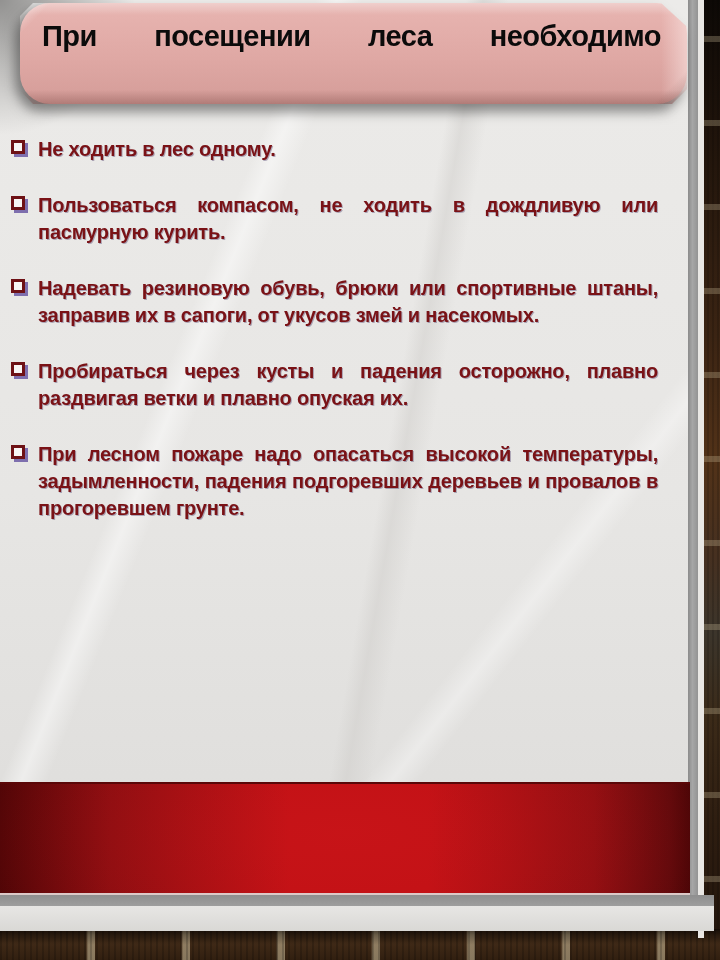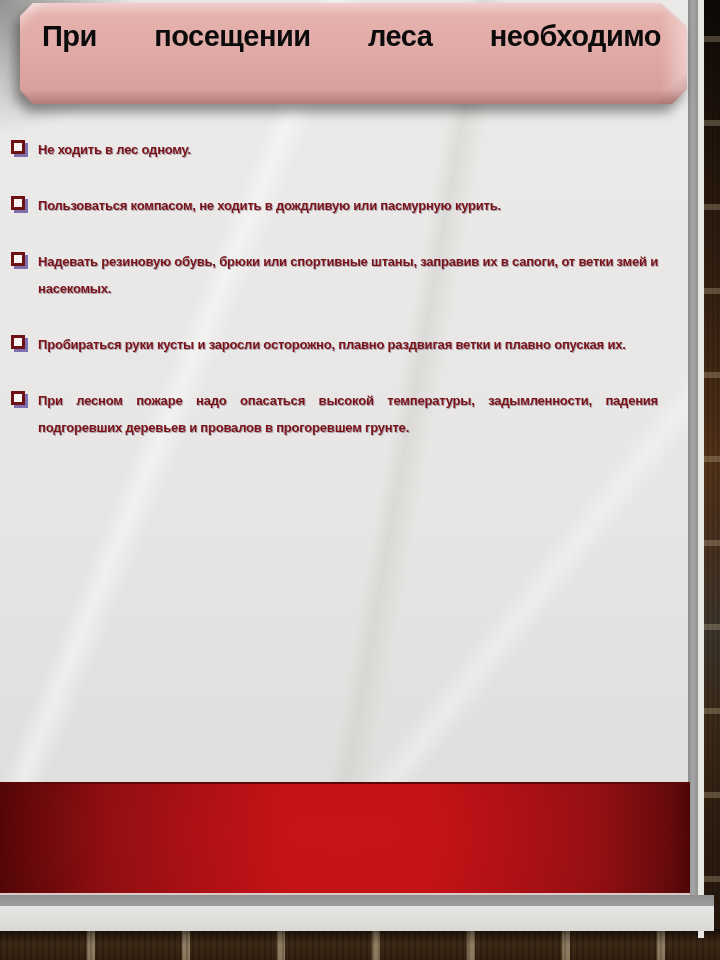--- a/index.html
+++ b/index.html
@@ -62,20 +62,21 @@
 
   
   .title-wrap{
     position:absolute;left:20px;top:3px;width:667px;height:101px;
     filter:drop-shadow(-5px 8px 6px rgba(40,40,40,.5));
   }
   .title-box{
     position:relative;width:100%;height:100%;
     background:linear-gradient(180deg,#e8b5b1 0%,var(--title-box-bg) 55%,#d49c98 100%);
     clip-path:polygon(13px 0, 641px 0, 100% 24px, 100% 86px, 652px 100%, 13px 100%, 0 87px, 0 13px);
+    border-radius:30px;
   }
   .title-box .bevel{
     position:absolute;inset:0;pointer-events:none;
     background:
       linear-gradient(135deg, rgba(255,255,255,.55), rgba(255,255,255,0) 22px),
       linear-gradient(315deg, rgba(120,70,66,.40), rgba(120,70,66,0) 24px),
       linear-gradient(180deg, rgba(255,255,255,.35), rgba(255,255,255,0) 12px),
       linear-gradient(0deg, rgba(120,70,66,.38), rgba(120,70,66,0) 14px),
       linear-gradient(270deg, rgba(255,240,238,.5), rgba(255,240,238,0) 26px);
   }
@@ -88,21 +89,21 @@
   .title-line2{text-align:left;}
 
   
   .rules{
     position:absolute;left:10px;top:136px;width:648px;
     list-style:none;
   }
   .rule{
     position:relative;padding-left:28px;margin-bottom:29px;
     color:var(--rule-text);
-    font-weight:bold;font-size:13px;line-height:27px;letter-spacing:-.2px;
+    font-weight:bold;font-size:20px;line-height:27px;letter-spacing:-.2px;
     text-align:justify;text-align-last:left;
     text-shadow:1px 1px 0 rgba(55,35,85,.35);
   }
   .rule:last-child{margin-bottom:8px;}
   .bullet{
     position:absolute;left:1px;top:4px;width:14px;height:14px;
     border:3px solid #6e1115;background:#f8f5f4;
     box-shadow:3px 3px 0 var(--bullet-shadow);
   }
 
@@ -148,27 +149,27 @@
         <span class="rule-text">Не ходить в лес одному.</span>
       </li>
 
       <li class="rule">
         <span class="bullet"></span>
         <span class="rule-text">Пользоваться компасом, не ходить в дождливую или пасмурную курить.</span>
       </li>
 
       <li class="rule">
         <span class="bullet"></span>
-        <span class="rule-text">Надевать резиновую обувь, брюки или спортивные штаны, заправив их в сапоги, от ветки змей и насекомых.</span>
+        <span class="rule-text">Надевать резиновую обувь, брюки или спортивные штаны, заправив их в сапоги, от укусов змей и насекомых.</span>
       </li>
 
 
       <li class="rule">
         <span class="bullet"></span>
-        <span class="rule-text"> Пробираться руки кусты и заросли осторожно, плавно раздвигая ветки и плавно опуская их.</span>
+        <span class="rule-text"> Пробираться через кусты и падения осторожно, плавно раздвигая ветки и плавно опуская их.</span>
       </li>
 
 
       <li class="rule">
         <span class="bullet"></span>
         <span class="rule-text">При лесном пожаре надо опасаться высокой температуры, задымленности, падения подгоревших деревьев и провалов в прогоревшем грунте.</span>
       </li>
     </ul>
 
 </div>

